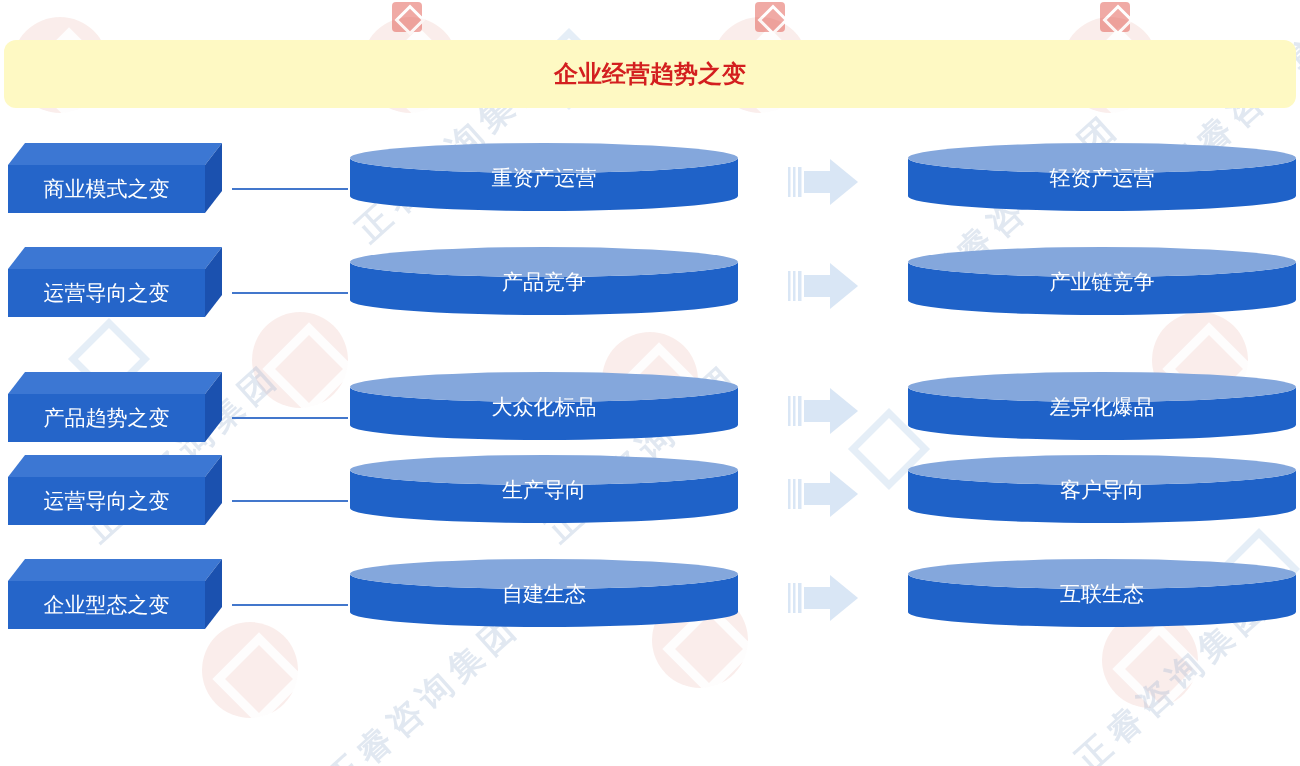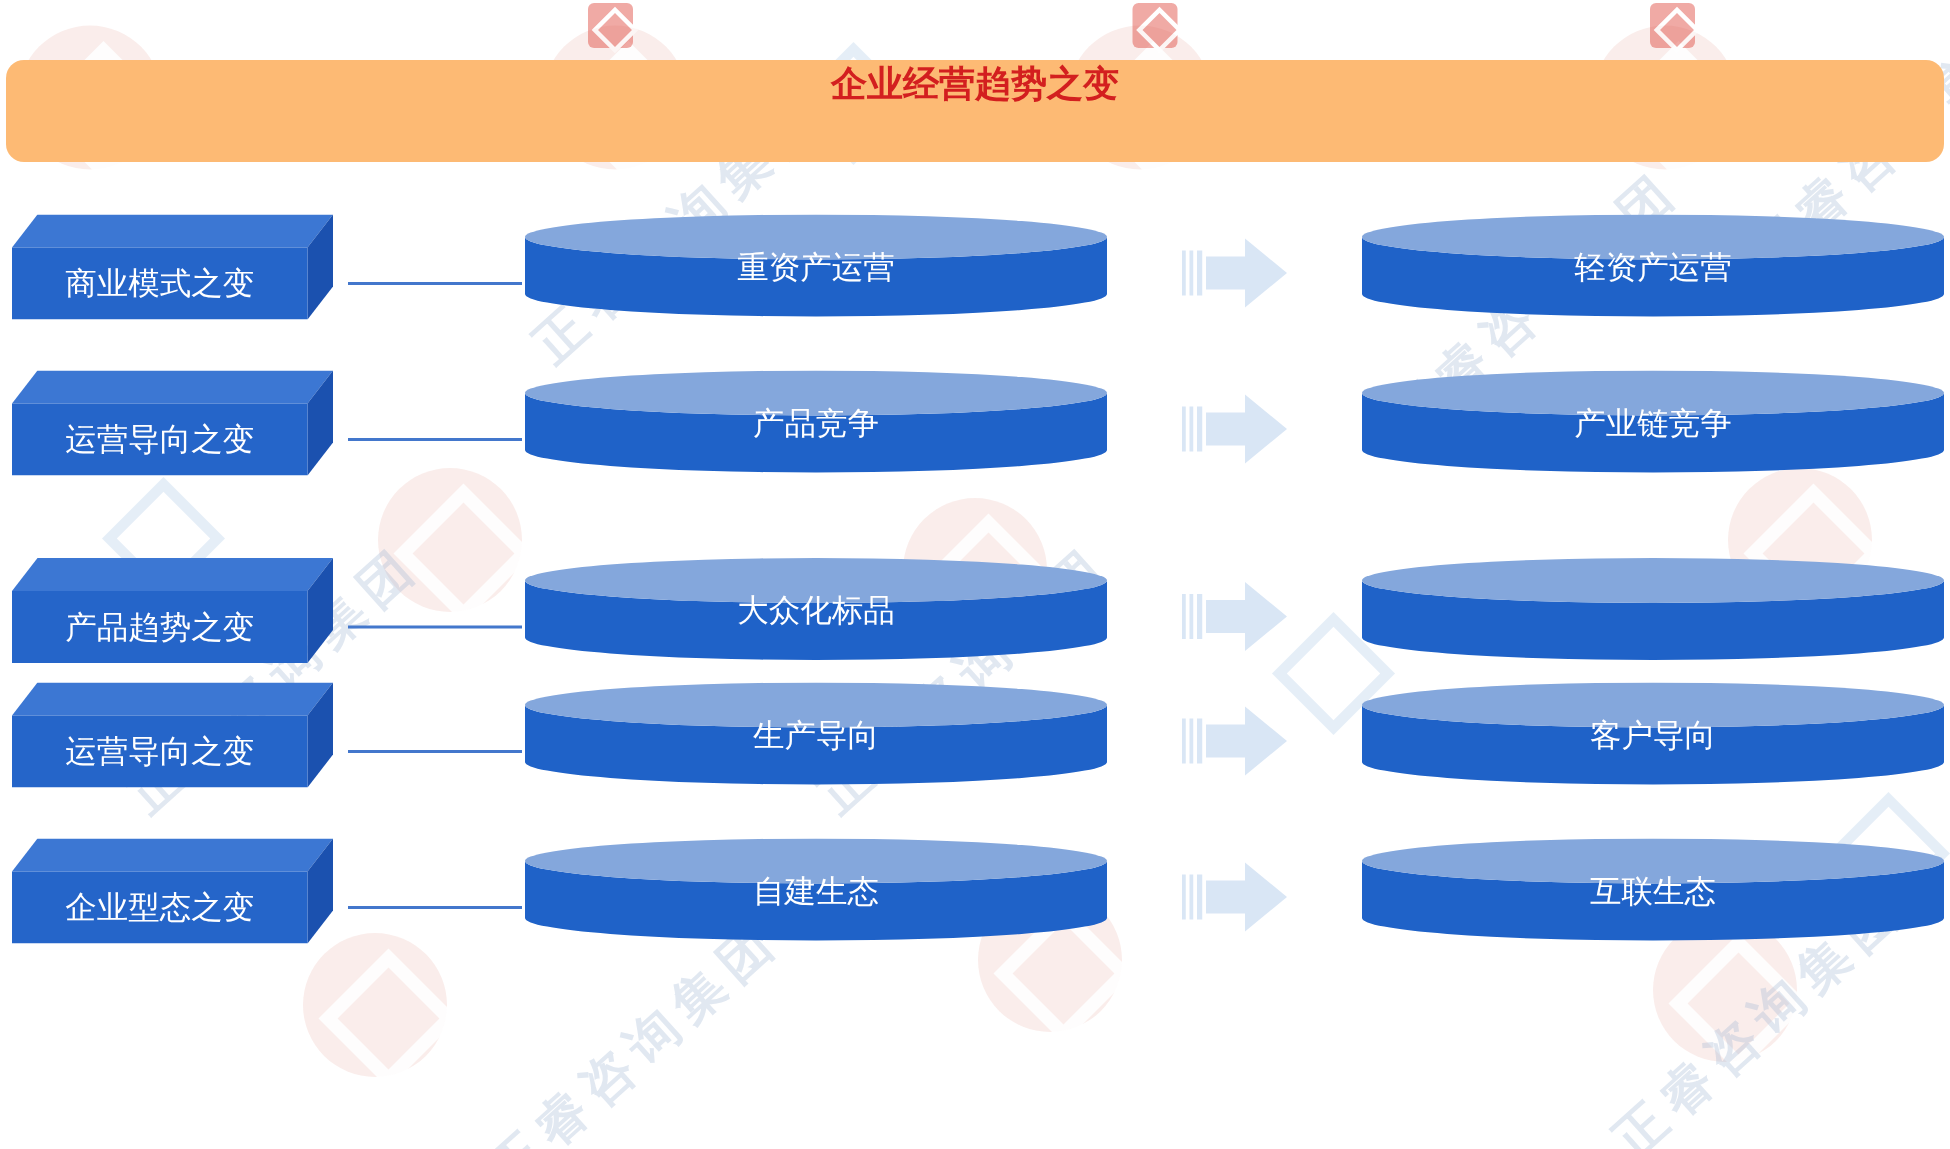--- a/index.html
+++ b/index.html
@@ -15,22 +15,22 @@
     border:9px solid #ffffff; transform:rotate(45deg); opacity:.9; }
   .wm-square { position:absolute; width:30px; height:30px; background:#e2574e; opacity:.5; border-radius:4px; }
   .wm-square::after { content:""; position:absolute; left:7px; top:7px; width:16px; height:16px;
     border:3px solid #ffffff; transform:rotate(45deg); }
   .wm-diamond { position:absolute; width:58px; height:58px; border:7px solid #d4e2f2;
     transform:rotate(45deg); opacity:.6; }
   .wm-text { position:absolute; font-size:34px; font-weight:700; letter-spacing:7px;
     color:#9db4d2; opacity:.30; transform:rotate(-42deg); white-space:nowrap; }
 
   
-  .banner { position:absolute; left:4px; width:1292px; background:#fdba74; border-radius:12px;
-    display:flex; justify-content:center; z-index:2; }
+  .banner { position:absolute; left:4px; width:1292px; background:#fef9c3; border-radius:12px;
+    display:flex; align-items:center; justify-content:center; z-index:2; }
   .banner.top { top:40px; height:68px; }
   .banner.bottom { top:660px; height:76px; }
   .banner-text { color:#d31f1f; font-weight:700; }
   .banner.top .banner-text { font-size:24px; }
   .banner.bottom .banner-text { font-size:25px; }
 
   
   .row { position:absolute; left:0; width:1300px; height:70px; z-index:2; }
   .r0 { top:143px; } .r1 { top:247px; } .r2 { top:372px; } .r3 { top:455px; } .r4 { top:559px; }
 
@@ -179,20 +179,21 @@
     </div>
     <div class="arrow">
       <svg class="shape" width="72" height="60">
           <use href="#def-arrow"></use>
         </svg>
     </div>
     <div class="cyl to">
       <svg class="shape" width="388" height="70">
           <use href="#def-cyl"></use>
         </svg>
+      <span class="cyl-label">差异化爆品</span>
     </div>
   </div>
 
   <div class="row r4">
     <div class="box3d">
       <svg class="shape" width="215" height="70">
           <use href="#def-box"></use>
         </svg>
       <span class="box-label">企业型态之变</span>
     </div>

